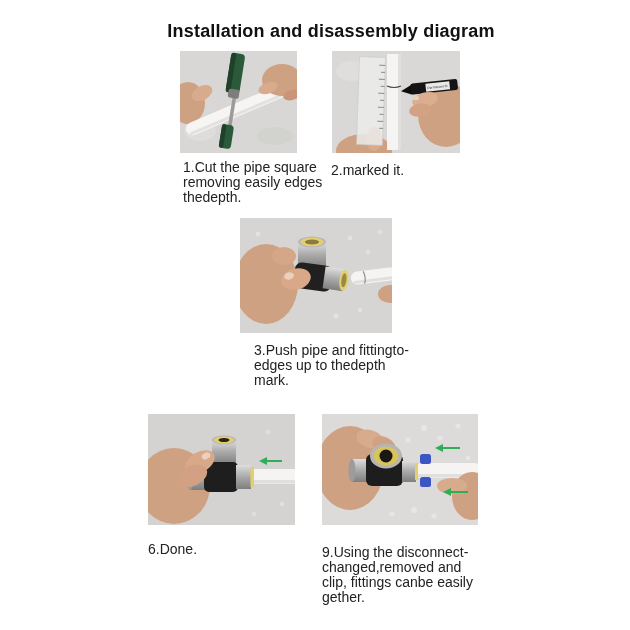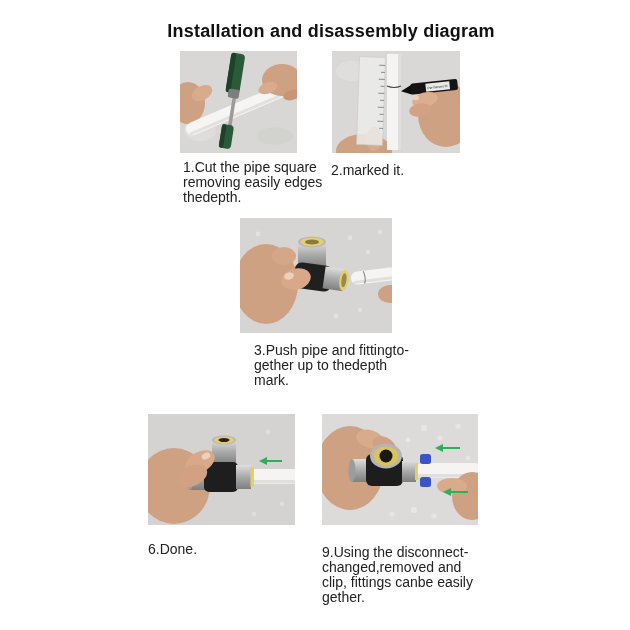--- a/index.html
+++ b/index.html
@@ -276,21 +276,21 @@
     <div>removing easily edges</div>
     <div>thedepth.</div>
   </div>
 
   <div class="caption c2">
     <div>2.marked it.</div>
   </div>
 
   <div class="caption c3">
     <div>3.Push pipe and fittingto-</div>
-    <div>gether up to thedepth</div>
+    <div>edges up to thedepth</div>
     <div>mark.</div>
   </div>
 
   <div class="caption c4">
     <div>6.Done.</div>
   </div>
 
   <div class="caption c5">
     <div>9.Using the disconnect-</div>
     <div>changed,removed and</div>

